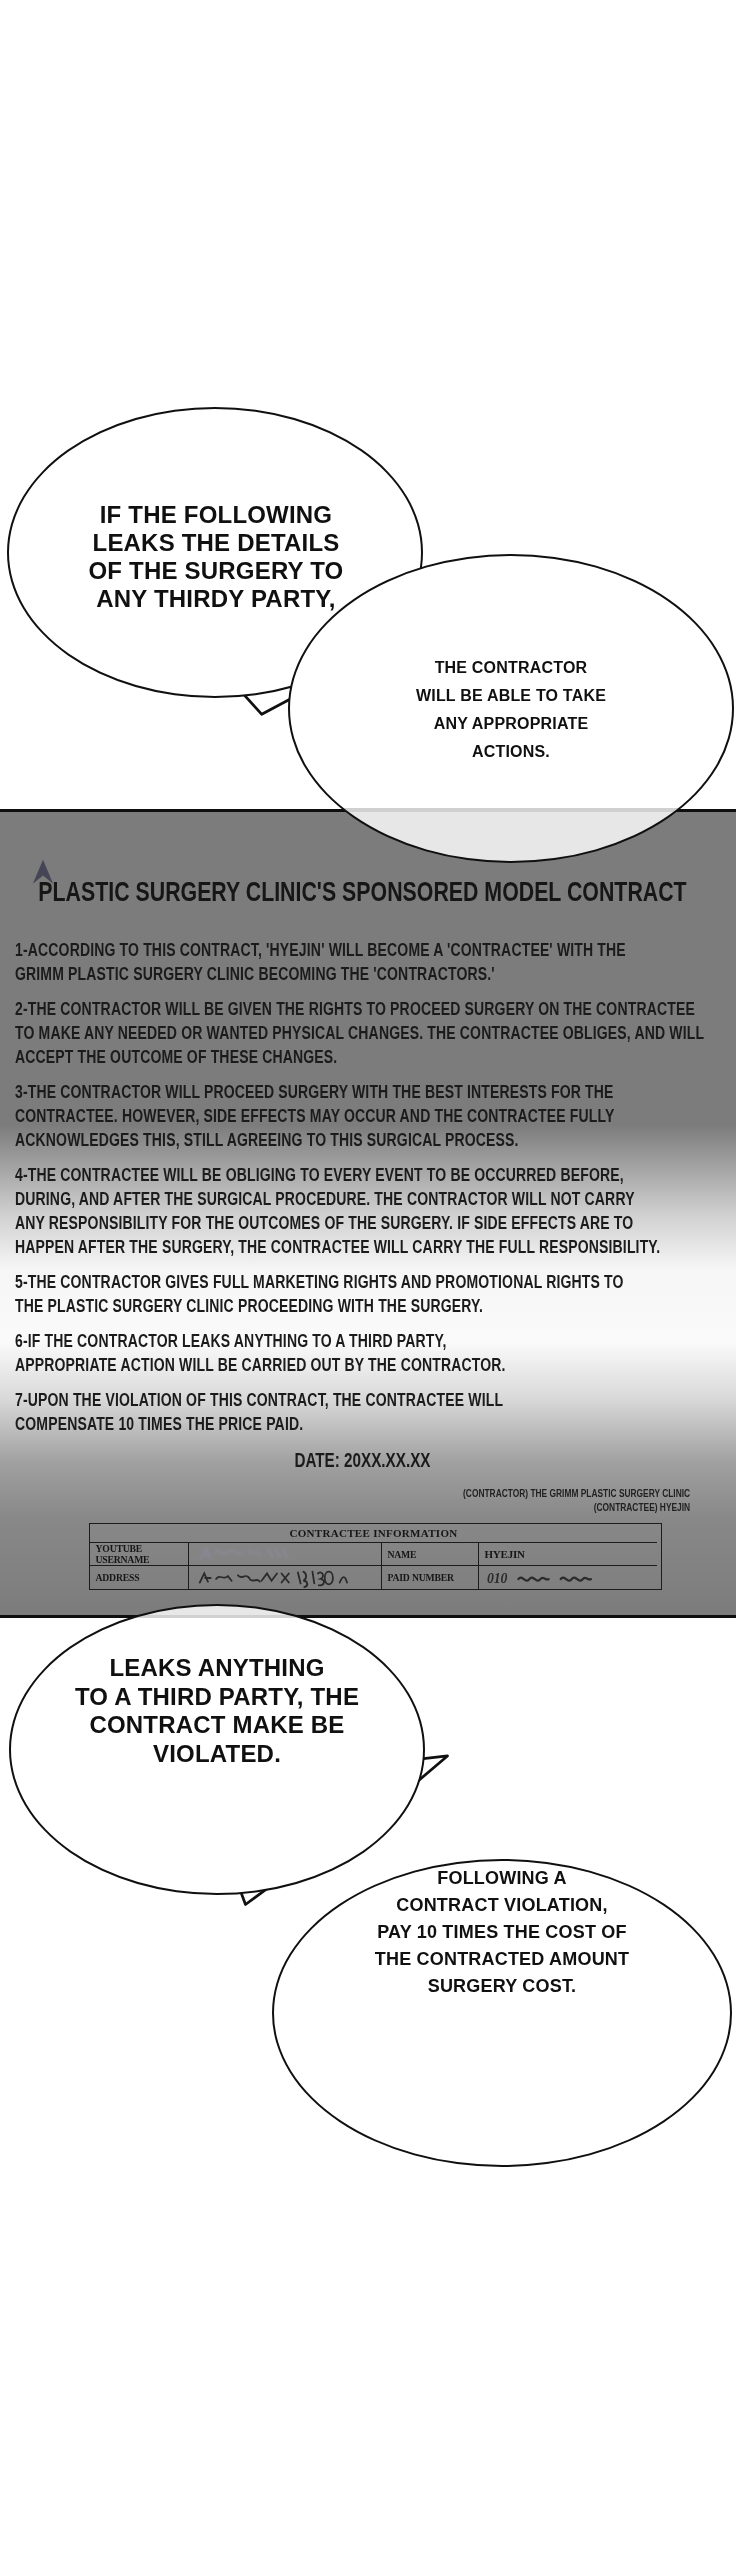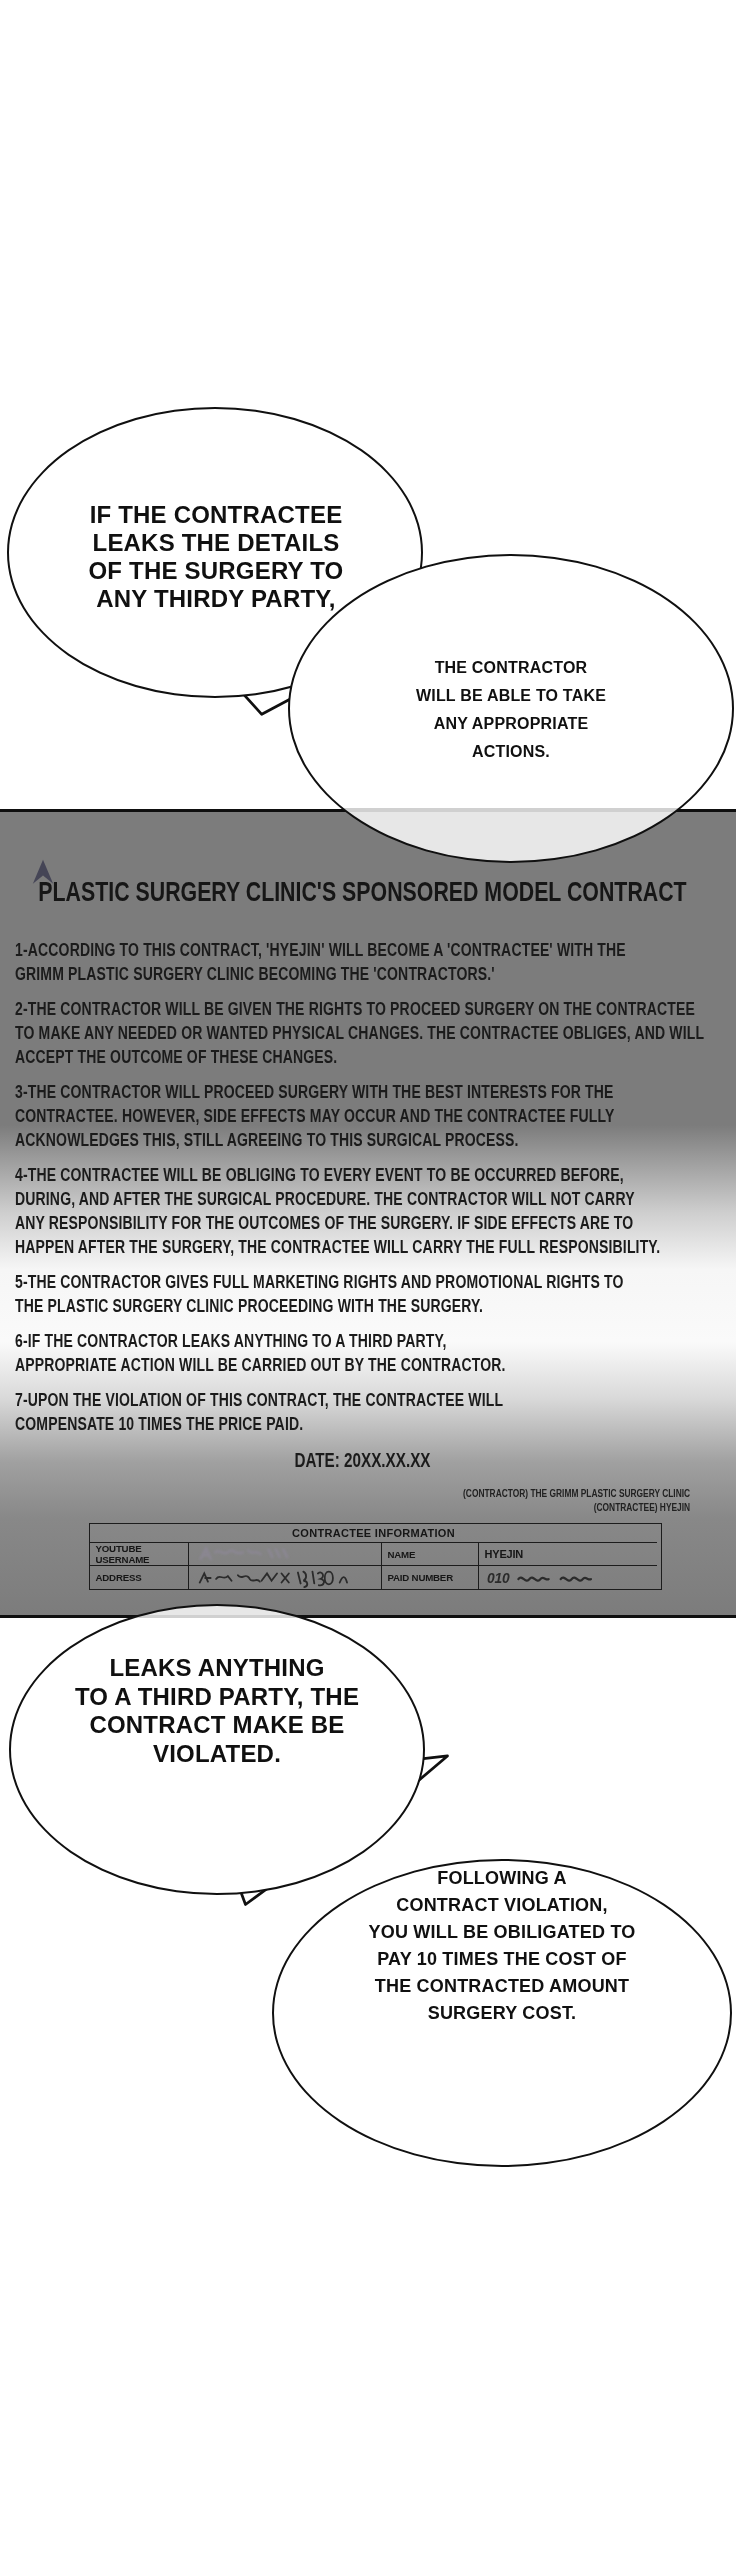--- a/index.html
+++ b/index.html
@@ -19,21 +19,21 @@
   .contract-item{font-size:18.4px;font-weight:700;line-height:24px;margin:0 0 11px 0;
                  white-space:pre-line;letter-spacing:0.2px;}
   .contract-date{font-size:20px;font-weight:700;text-align:center;margin:9.2px 0 0 0;line-height:26px;}
   .signature{margin-top:13px;text-align:right;padding-right:26px;font-size:11px;font-weight:700;
              line-height:14px;color:#222;}
   .cursor-arrow{position:absolute;left:31px;top:46px;filter:blur(0.6px);}
 
   
   .info-table{position:absolute;left:89px;top:711px;width:573px;border:1.8px solid #1c1c1c;
               box-sizing:border-box;display:grid;grid-template-columns:99px 193px 97px 178px;
-              grid-template-rows:19.3px 23px 23px;color:#161616;background:transparent;}
+              grid-template-rows:19.3px 23px 23px;color:#161616;background:transparent;font-family:Liberation Serif, serif;}
   .info-table .hdr{grid-column:1 / span 4;border-bottom:1.8px solid #1c1c1c;display:flex;
                    align-items:center;justify-content:center;font-size:11px;font-weight:700;
                    letter-spacing:0.3px;}
   .cell{border-right:1.8px solid #1c1c1c;border-bottom:1.8px solid #1c1c1c;display:flex;
         align-items:center;padding-left:5.5px;font-size:9.7px;font-weight:700;overflow:hidden;
         letter-spacing:-0.2px;}
   .cell.last{border-right:none;}
   .cell.bottom{border-bottom:none;}
   .value-cell{font-size:11px;}
 
@@ -123,21 +123,21 @@
     </div>
   </section>
 
   <svg class="tail" style="left:221px;top:670px;" width="111" height="48" viewBox="0 0 120 52">
     <polygon points="6,6 104,16 44,48" fill="#ffffff" stroke="#101010" stroke-width="3" stroke-linejoin="round"></polygon>
   </svg>
   <div class="bubble b1"></div>
   <div class="bubble b2"></div>
 
   <div class="bubble-text bt1">
-    <div>IF THE CONTRACTEE</div>
+    <div>IF THE FOLLOWING</div>
     <div>LEAKS THE DETAILS</div>
     <div>OF THE SURGERY TO</div>
     <div>ANY THIRDY PARTY,</div>
   </div>
   <div class="bubble-text bt2">
     <div>THE CONTRACTOR</div>
     <div>WILL BE ABLE TO TAKE</div>
     <div>ANY APPROPRIATE</div>
     <div>ACTIONS.</div>
   </div>
@@ -153,20 +153,19 @@
 
   <div class="bubble-text bt3">
     <div>LEAKS ANYTHING</div>
     <div>TO A THIRD PARTY, THE</div>
     <div>CONTRACT MAKE BE</div>
     <div>VIOLATED.</div>
   </div>
   <div class="bubble-text bt4">
     <div>FOLLOWING A</div>
     <div>CONTRACT VIOLATION,</div>
-    <div>YOU WILL BE OBILIGATED TO</div>
     <div>PAY 10 TIMES THE COST OF</div>
     <div>THE CONTRACTED AMOUNT</div>
     <div>SURGERY COST.</div>
   </div>
 
 </div>
 
 
 </body></html>

